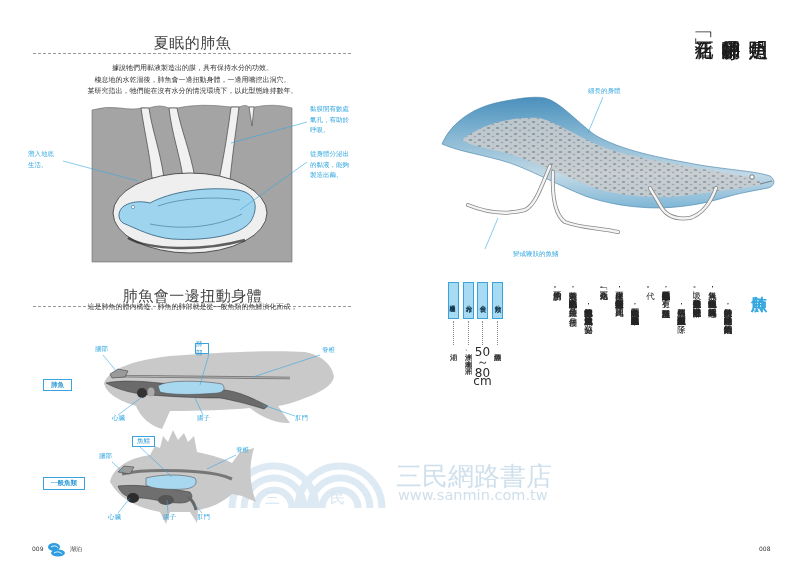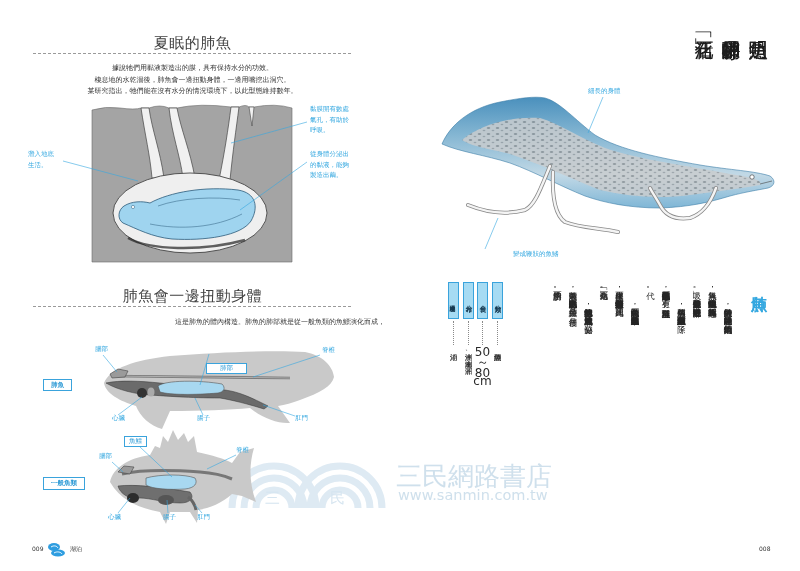--- a/index.html
+++ b/index.html
@@ -193,34 +193,34 @@
       <div>生活。</div>
     </div>
     <div class="lbl" style="left:310px; top:149px;">
       <div>從身體分泌出</div>
       <div>的黏液，能夠</div>
       <div>製造出繭。</div>
     </div>
 
     <div class="sec-title" style="top:287px;">肺魚會一邊扭動身體</div>
     <div class="dash" style="top:306px;"></div>
-    <div class="intro s2" style="top:317px;text-align:right;">
+    <div class="intro s2" style="top:302px;">
       <div>這是肺魚的體內構造。肺魚的肺部就是從一般魚類的魚鰾演化而成，</div>
     </div>
 
     <div class="tagbox" style="left:43px; top:379px; width:29px; height:12px;">肺魚</div>
     <div class="lbl" style="left:95px; top:344px;">腦部</div>
-    <div class="tagbox" style="left:206px; top:343px; width:41px; height:11px; font-weight:normal;margin-top:20px;">肺部</div>
+    <div class="tagbox" style="left:195px; top:343px; width:14px; height:11px; font-weight:normal;">肺部</div>
     <div class="lbl" style="left:322px; top:345px;">脊椎</div>
     <div class="lbl" style="left:112px; top:413px;">心臟</div>
     <div class="lbl" style="left:197px; top:413px;">腸子</div>
     <div class="lbl" style="left:295px; top:413px;">肛門</div>
 
     <div class="tagbox" style="left:43px; top:477px; width:42px; height:13px;">一般魚類</div>
-    <div class="tagbox" style="left:124px; top:436px; width:23px; height:11px; font-weight:normal;">魚鰾</div>
+    <div class="tagbox" style="left:132px; top:436px; width:23px; height:11px; font-weight:normal;">魚鰾</div>
     <div class="lbl" style="left:99px; top:451px;">腦部</div>
     <div class="lbl" style="left:236px; top:445px;">脊椎</div>
     <div class="lbl" style="left:108px; top:512px;">心臟</div>
     <div class="lbl" style="left:163px; top:512px;">腸子</div>
     <div class="lbl" style="left:197px; top:512px;">肛門</div>
 
     <div class="folio" style="left:32px; top:545px;">009</div>
     <div class="folio" style="left:70px; top:545px;">湖泊</div>
   </div>
 

